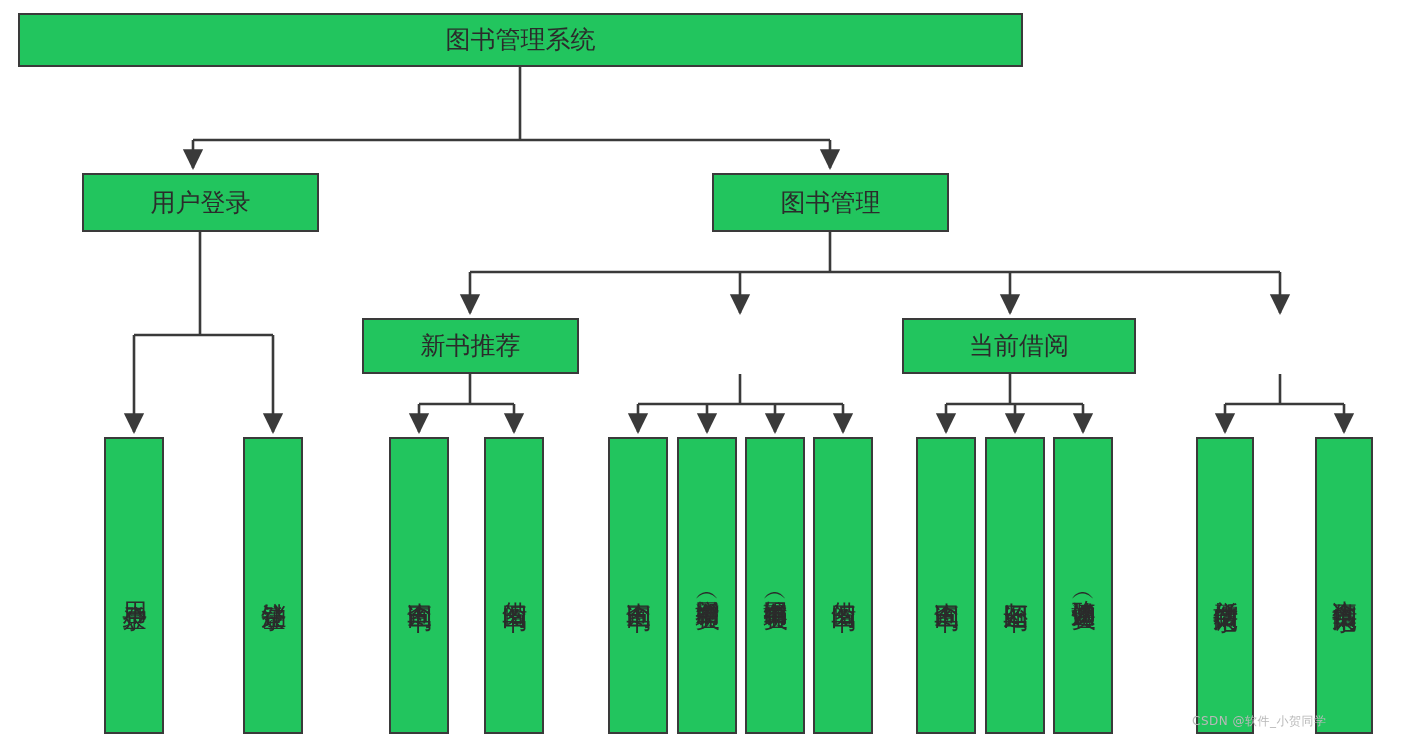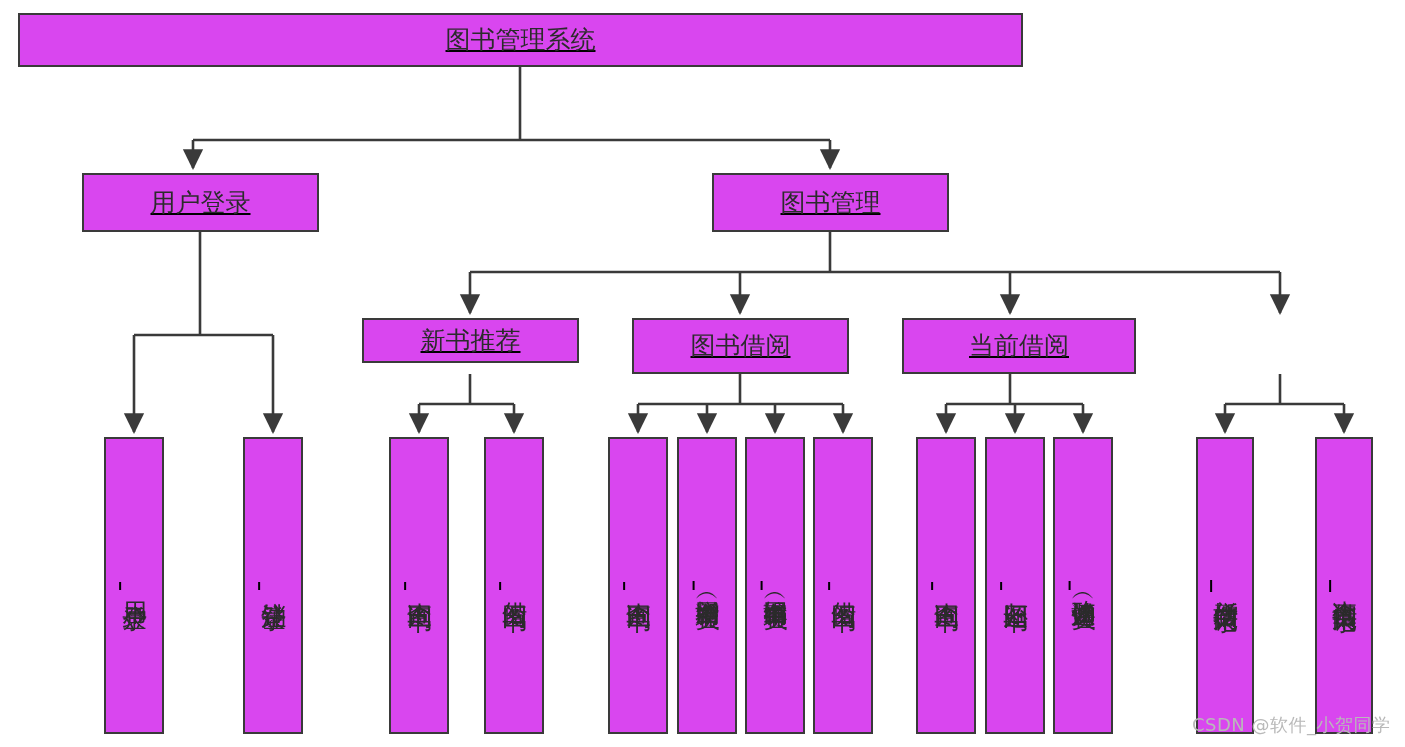--- a/index.html
+++ b/index.html
@@ -22,27 +22,26 @@
     position: absolute;
     left: 0;
     top: 0;
     width: 1405px;
     height: 747px;
     pointer-events: none;
   }
   .node {
     position: absolute;
     box-sizing: border-box;
-    background: #d946ef;
+    background: #22c55e;
     border: 2.5px solid #3a3a3a;
     display: flex;
     align-items: center;
     justify-content: center;
     z-index: 2;
-    text-decoration: underline;
   }
   .node .label {
     color: #2b2b2b;
     line-height: 1.18;
     text-align: center;
     white-space: pre-line;
   }
   .node.horiz .label {
     font-size: 25px;
   }
@@ -62,21 +61,21 @@
     max-height: 272px;
   }
   .node.vert.narrow .label {
     font-size: 24px;
     letter-spacing: 1px;
   }
   .watermark {
     position: absolute;
     left: 1192px;
     top: 713px;
-    font-size: 18px;
+    font-size: 12px;
     color: #b9b9b9;
     letter-spacing: 0.5px;
     z-index: 3;
     font-family: "DejaVu Sans", "Liberation Sans", sans-serif;
   }
 </style>
 </head>
 <body>
 
 <div id="diagram">
@@ -137,25 +136,22 @@
     <span class="label">图书管理系统</span>
   </div>
 
   <div class="node horiz" style="left: 82px; top: 173px; width: 237px; height: 59px;">
     <span class="label">用户登录</span>
   </div>
   <div class="node horiz" style="left: 712px; top: 173px; width: 237px; height: 59px;">
     <span class="label">图书管理</span>
   </div>
 
-  <div class="node horiz" style="left: 362px; top: 318px; width: 217px; height: 45px;">
+  <div class="node horiz" style="left: 362px; top: 318px; width: 217px; height: 56px;">
     <span class="label">新书推荐</span>
-  </div>
-  <div class="node horiz" style="left: 632px; top: 318px; width: 217px; height: 56px;">
-    <span class="label">图书借阅</span>
   </div>
   <div class="node horiz" style="left: 902px; top: 318px; width: 234px; height: 56px;">
     <span class="label">当前借阅</span>
   </div>
 
   <div class="node vert" style="left: 104px; top: 437px; width: 60px; height: 297px;">
     <span class="label">用户登录</span>
   </div>
   <div class="node vert" style="left: 243px; top: 437px; width: 60px; height: 297px;">
     <span class="label">注销登录</span>

